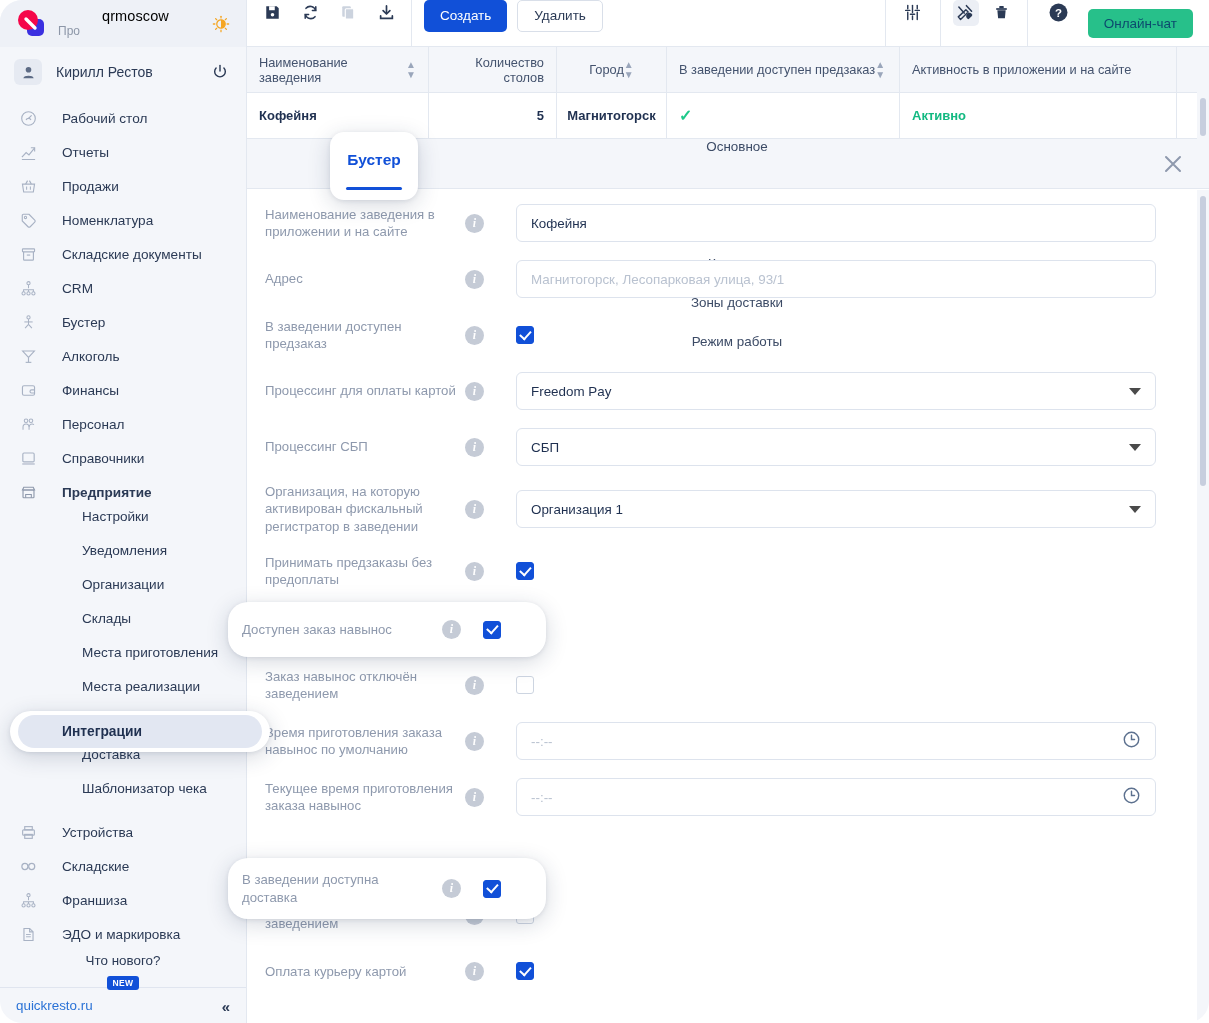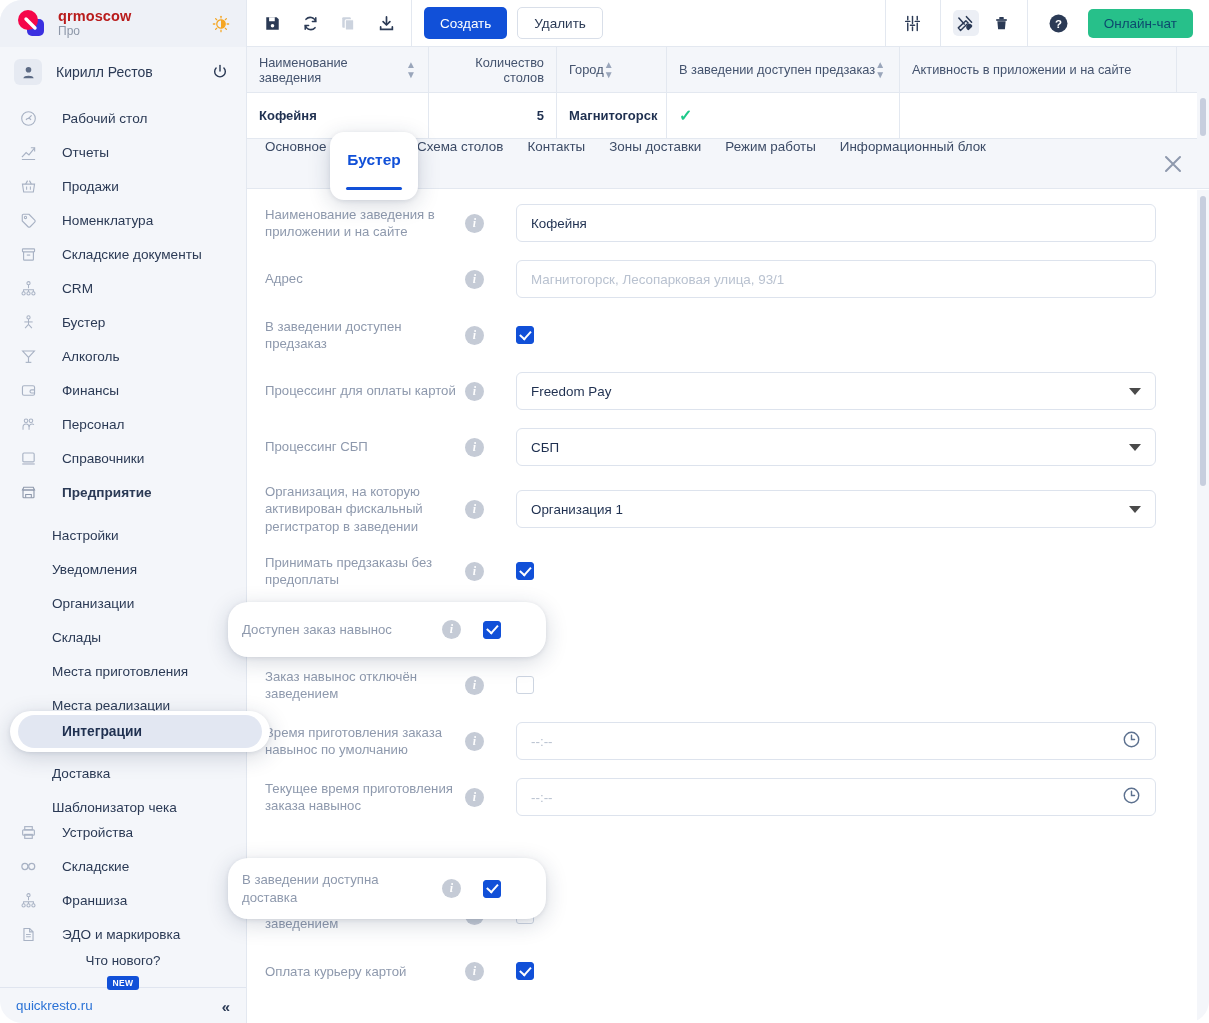--- a/index.html
+++ b/index.html
@@ -27,21 +27,21 @@
   }
   .brand {
     height: 47px;
     display: flex; align-items: center;
     padding: 0 14px 0 16px;
     background: #eef1f7;
     gap: 12px;
   }
   .brand-logo { width: 30px; height: 28px; flex: 0 0 auto; position: relative; }
   .brand-text { flex: 1 1 auto; line-height: 1.05; }
-  .brand-name { font-size: 14.5px; font-weight: bold; color: #b91c1c; letter-spacing: .1px; }
+  .brand-name { font-size: 14.5px; font-weight: normal; color: #000000; letter-spacing: .1px; margin-left: 44px; }
   .brand-sub  { font-size: 12px; color: #8d97a8; margin-top: 1px; }
   .brand-theme { width: 22px; height: 22px; display:flex; align-items:center; justify-content:center; }
 
   .user-row {
     height: 50px; display: flex; align-items: center;
     padding: 0 16px 0 14px; gap: 14px;
   }
   .user-avatar {
     width: 28px; height: 26px; border-radius: 6px; background: #e6eaf2;
     display: flex; align-items: center; justify-content: center; flex: 0 0 auto;
@@ -51,22 +51,22 @@
 
   .nav { padding-top: 4px; }
   .nav-item {
     height: 34px; display: flex; align-items: center;
     padding-left: 16px; gap: 22px; cursor: pointer;
     font-size: 13.6px; color: #2b3a55;
   }
   .nav-item .ni-ico { width: 24px; height: 20px; flex: 0 0 auto; display:flex; align-items:center; justify-content:center; }
   .nav-item.bold { font-weight: bold; }
   .nav-sub {
-    height: 34px; display: flex; align-items: flex-end;
-    padding-left: 52px; cursor: pointer;
+    height: 34px; display: flex; align-items: flex-start;
+    padding-left: 82px; cursor: pointer;
     font-size: 13.6px; color: #2b3a55;
   }
   
   .spot-card {
     position: absolute;
     background: #fff;
     border-radius: 26px;
     box-shadow: 0 5px 22px rgba(30,45,80,.18), 0 1px 4px rgba(30,45,80,.10);
     z-index: 60;
   }
@@ -103,21 +103,21 @@
   #main {
     position: absolute; left: 247px; top: 0;
     width: 962px; height: 1023px; background: #fff;
   }
 
   
   .toolbar {
     height: 47px; display: flex; align-items: center;
     border-bottom: 1px solid #e3e8f0; background: #fff;
   }
-  .tb-group { display: flex; align-items: center; height: 47px; padding: 0 12px; gap: 12px; }
+  .tb-group { display: flex; height: 47px; padding: 0 12px; gap: 12px; }
   .tb-sep { width: 1px; height: 47px; background: #e3e8f0; }
   .tb-ico {
     width: 26px; height: 26px; display: flex; align-items: center; justify-content: center;
     cursor: pointer; border-radius: 5px;
   }
   .tb-ico.boxed { background: #eceff5; }
   .btn {
     height: 32px; border-radius: 5px; font-size: 13.5px;
     display: flex; align-items: center; padding: 0 16px; cursor: pointer;
   }
@@ -135,32 +135,33 @@
   .tbl-head, .tbl-row { display: flex; }
   .tbl-head { height: 46px; background: #f4f6fa; border-bottom: 1px solid #e3e8f0; }
   .th, .td {
     border-right: 1px solid #e3e8f0; display: flex; align-items: center;
     padding: 0 12px; font-size: 12.8px;
   }
   .th { color: #44536e; }
   .tbl-row { height: 46px; background: #fff; border-bottom: 1px solid #e3e8f0; }
   .td { color: #1f3050; font-weight: bold; font-size: 13px; }
   .c1 { width: 182px; } .c2 { width: 128px; justify-content: flex-end; text-align: right; }
-  .c3 { width: 110px; } .c4 { width: 233px; } .c5 { width: 277px; }
+  .c3 { width: 110px; justify-content: center; } .c4 { width: 233px; } .c5 { width: 277px; }
   .c6 { width: 32px; border-right: none; }
   .sort-ico { color: #9aa6bb; font-size: 10px; line-height: 1; }
   .check-green { color: #1ec98a; font-size: 16px; font-weight: bold; }
   .status-active { color: #12b981; font-weight: bold; font-size: 13px; }
   .dots { color: #5c6a84; letter-spacing: 1.5px; font-size: 14px; }
 
   
   .tabs {
     height: 50px; background: #f4f6fa; border-bottom: 1px solid #e3e8f0;
-    display: flex; padding-left: 18px; gap: 24px;
+    display: flex; align-items: center; padding-left: 18px; gap: 24px;
     position: relative;
+    flex-direction: column;
   }
   .tab { font-size: 13.4px; color: #3c4b66; cursor: pointer; white-space: nowrap; }
   .tabs-close {
     position: absolute; right: 24px; top: 13px;
     width: 24px; height: 24px; cursor: pointer;
   }
   
   #spot-buster {
     left: 330px; top: 132px; width: 88px; height: 68px;
     display: flex; flex-direction: column; align-items: center; justify-content: center;
@@ -624,20 +625,23 @@
           <span class="dots" style="font-size:0;">ellipsis-icon</span>
         </div>
       </div>
       <div class="tbl-row">
         <div class="td c1">Кофейня</div>
         <div class="td c2">5</div>
         <div class="td c3">Магнитогорск</div>
         <div class="td c4">
           <span class="check-green">✓</span>
         </div>
+        <div class="td c5">
+          <span class="status-active">Активно</span>
+        </div>
         <div class="td c6"></div>
       </div>
     </div>
 
     <div class="tabs">
       <div class="tab">Основное</div>
       <div class="tab" style="visibility:hidden;">Бустер</div>
       <div class="tab">Схема столов</div>
       <div class="tab">Контакты</div>
       <div class="tab">Зоны доставки</div>

